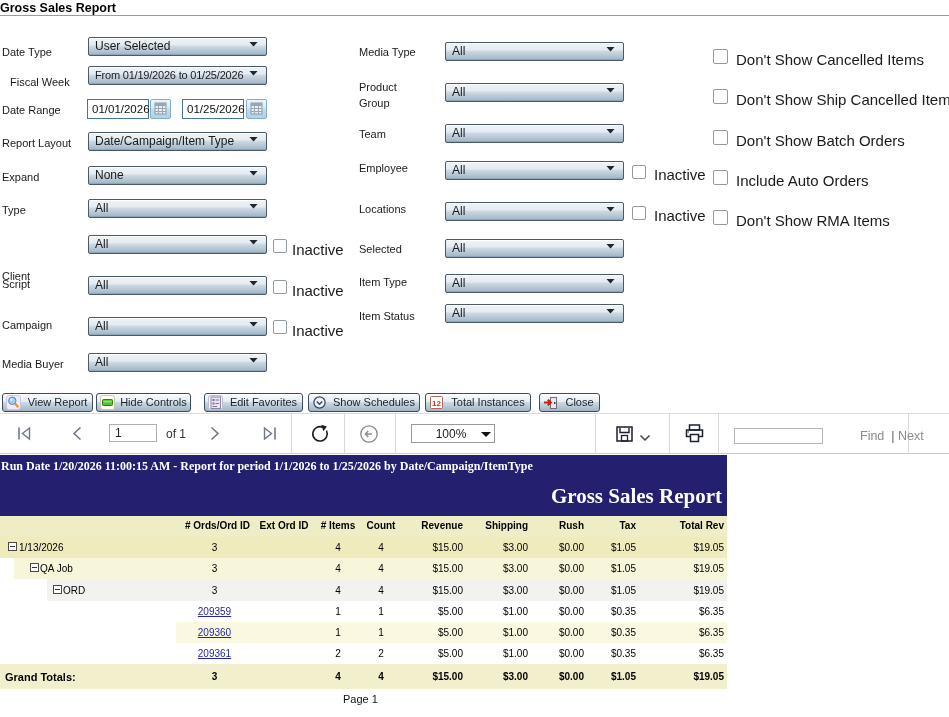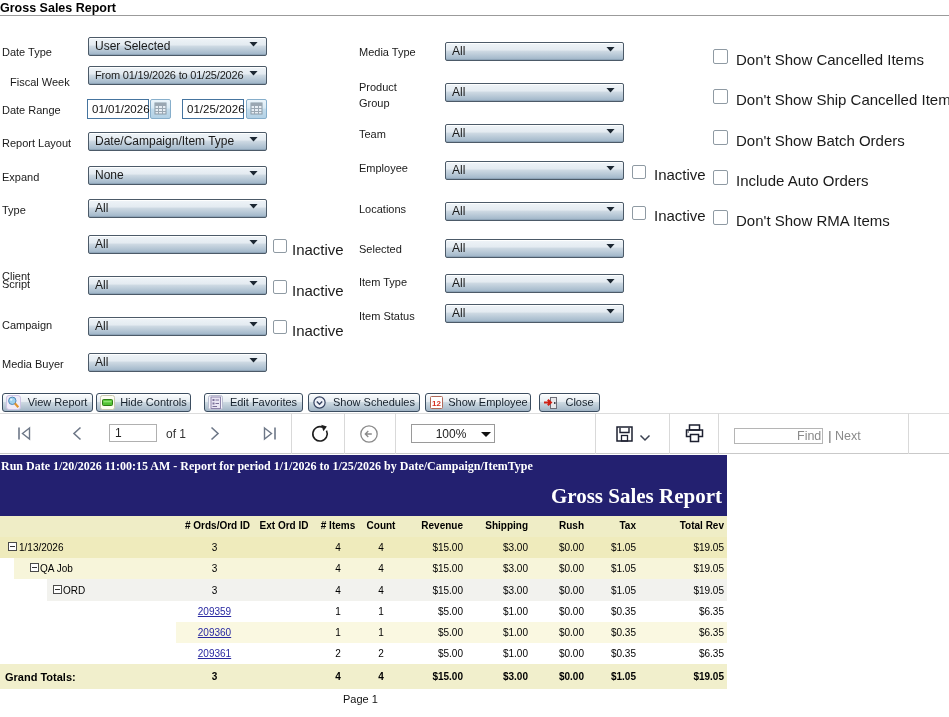--- a/index.html
+++ b/index.html
@@ -161,21 +161,21 @@
       <circle cx="7.5" cy="7.5" r="5.6" fill="#eef1f8" stroke="#33415f" stroke-width="1.2"></circle>
       <path d="M4.8 6.5 L7.5 9.2 L10.2 6.5" fill="none" stroke="#33415f" stroke-width="1.4"></path>
     </svg>
   <div class="tx">Show Schedules</div>
 </div>
 <div class="btn" style="left:425px;top:393px;width:104px;">
   <svg class="ic" viewBox="0 0 15 15">
       <rect x="1.5" y="1.5" width="12" height="12" rx="1" fill="#fff" stroke="#b06a5a"></rect>
       <text x="7.5" y="10.5" font-size="8" font-weight="bold" fill="#d62e1e" text-anchor="middle" font-family="Liberation Sans">12</text>
     </svg>
-  <div class="tx">Show Employee</div>
+  <div class="tx">Total Instances</div>
 </div>
 <div class="btn" style="left:539px;top:393px;width:59px;">
   <svg class="ic" viewBox="0 0 15 15">
       <rect x="7.5" y="2.5" width="6" height="11" fill="#e8e8ea" stroke="#6e6e78"></rect>
       <rect x="11" y="7" width="1.5" height="2" fill="#44444c"></rect>
       <path d="M1 7.5 L7 7.5 M4.8 4.8 L7.8 7.5 L4.8 10.2" fill="none" stroke="#cf1f14" stroke-width="2.2"></path>
     </svg>
   <div class="tx">Close</div>
 </div>
 
@@ -224,21 +224,21 @@
 <svg class="ticon" style="left:639px;top:434px;" width="12" height="8" viewBox="0 0 12 8">
     <path d="M1.5 1.5 L6 6 L10.5 1.5" fill="none" stroke="#3a4150" stroke-width="1.5"></path>
   </svg>
 <svg class="ticon" style="left:685px;top:424px;" width="19" height="19" viewBox="0 0 19 19">
     <rect x="4.5" y="1" width="10" height="5" fill="none" stroke="#1d2030" stroke-width="1.5"></rect>
     <rect x="1.5" y="6" width="16" height="6.5" fill="none" stroke="#1d2030" stroke-width="1.5"></rect>
     <rect x="5.5" y="10.5" width="8" height="7" fill="#fff" stroke="#1d2030" stroke-width="1.5"></rect>
     <line x1="2.5" y1="8" x2="4" y2="8" stroke="#1d2030" stroke-width="1.2"></line>
   </svg>
 <div class="abs" style="left:734px;top:428px;width:89px;height:16px;border:1px solid #b5b5b5;background:#fff;box-sizing:border-box;"></div>
-<div class="abs" style="left:797px;top:429px;font-size:12.5px;color:#8a8a8a;">Find&nbsp; <span style="color:#666;">|</span> <span>Next</span></div>
+<div class="abs" style="left:860px;top:429px;font-size:12.5px;color:#8a8a8a;">Find&nbsp; <span style="color:#666;">|</span> <span>Next</span></div>
 
 <div class="abs" style="left:0;top:455px;width:727px;height:61px;background:#232070;"></div>
 <div class="abs" style="left:1px;top:459px;font-family:'Liberation Serif',serif;font-weight:bold;font-size:12px;color:#fff;white-space:nowrap;">Run Date 1/20/2026 11:00:15 AM - Report for period 1/1/2026 to 1/25/2026 by Date/Campaign/ItemType</div>
 <div class="abs" style="left:0;top:484px;width:722px;text-align:right;font-family:'Liberation Serif',serif;font-weight:bold;font-size:21px;color:#fff;">Gross Sales Report</div>
 
 <div class="abs" style="left:0;top:516px;width:727px;height:21px;background:#efedc6;"></div>
 <div class="hcell" style="left:165px;top:520px;width:85px;text-align:right;"># Ords/Ord ID</div>
 <div class="hcell" style="left:257px;top:520px;width:54px;text-align:center;">Ext Ord ID</div>
 <div class="hcell" style="left:316px;top:520px;width:44px;text-align:center;"># Items</div>
 <div class="hcell" style="left:360px;top:520px;width:42px;text-align:center;">Count</div>

